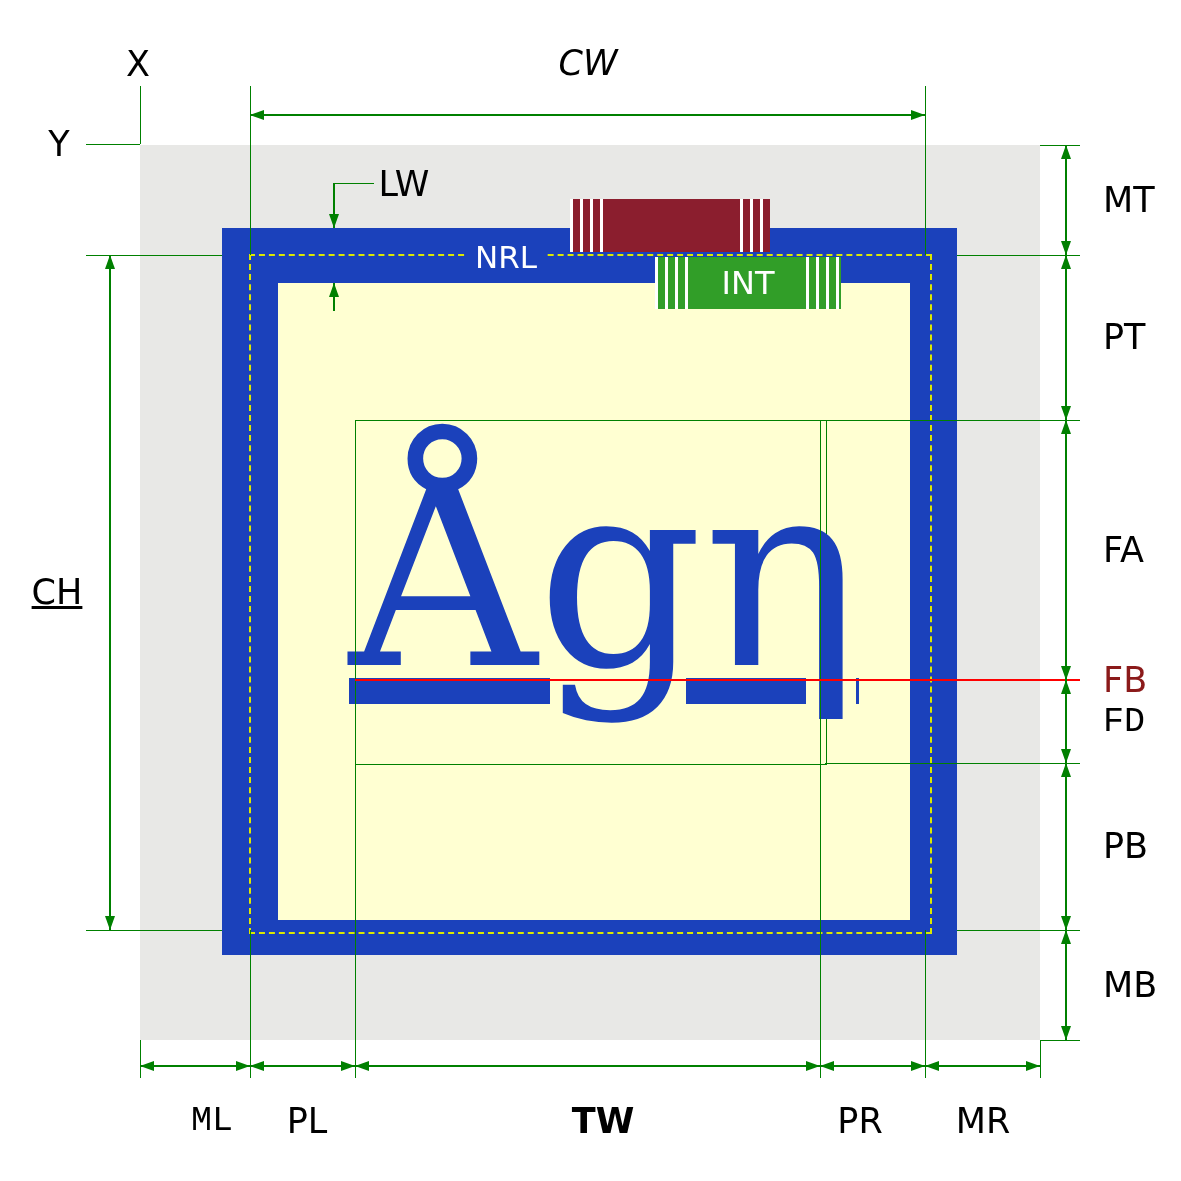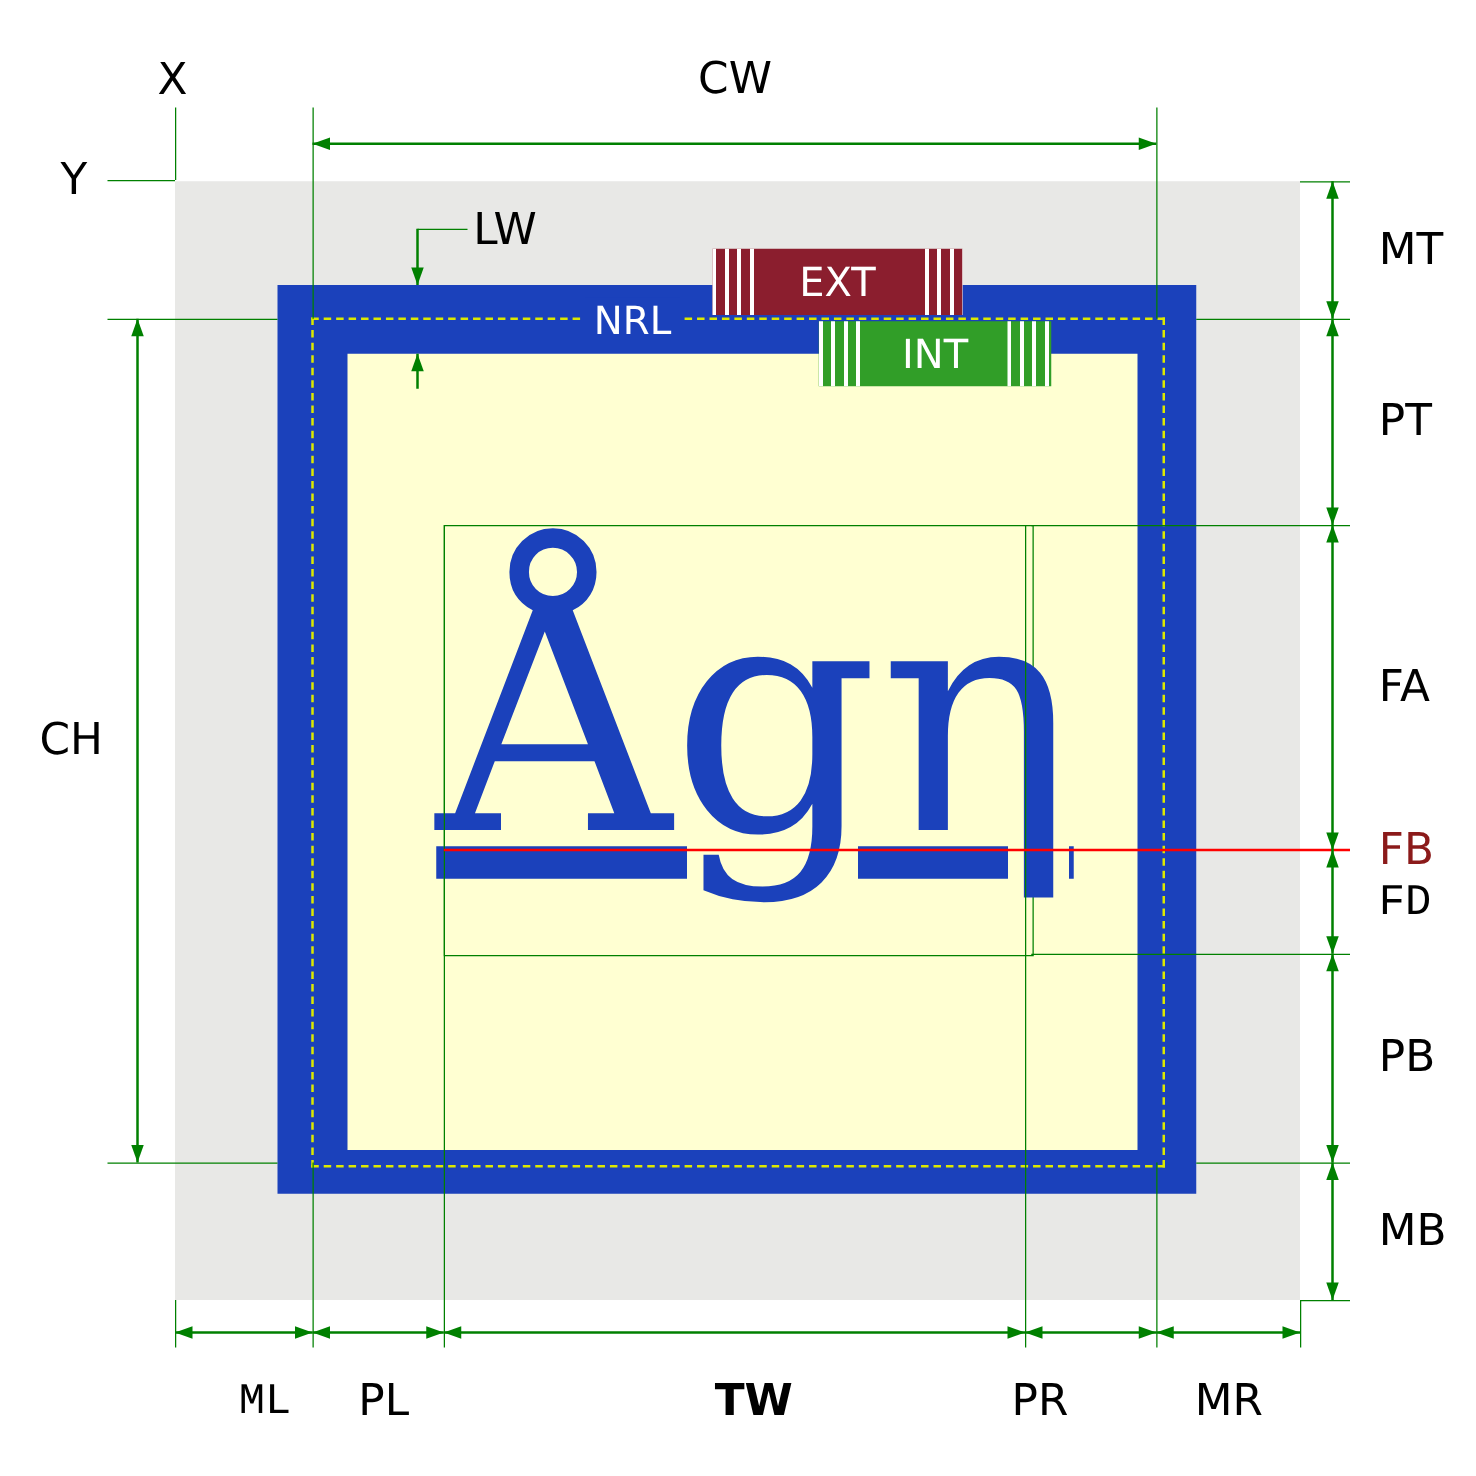--- a/index.html
+++ b/index.html
@@ -91,44 +91,43 @@
   <div class="dh" style="left:355px;top:1065px;width:465px;"></div>
   <div class="dh" style="left:820px;top:1065px;width:105px;"></div>
   <div class="dh" style="left:925px;top:1065px;width:115px;"></div>
 
   <div class="adown" style="left:333px;top:183px;height:45px;"></div>
   <div class="aup" style="left:333px;top:283px;height:28px;"></div>
 
   <div class="abs" style="left:570px;top:199px;width:200px;height:53px;background:#8b1e2e;">
     <div class="hatch" style="left:0;width:36px;"></div>
     <div class="hatch" style="right:0;width:30px;"></div>
-    <div class="boxlbl">EXT</div>
   </div>
 
   <div class="abs" style="left:655px;top:257px;width:186px;height:52px;background:#319e28;">
     <div class="hatch" style="left:0;width:35px;"></div>
     <div class="hatch" style="right:0;width:35px;"></div>
     <div class="boxlbl">INT</div>
   </div>
 
   <div class="nrl" style="left:506px;top:257px;">NRL</div>
 
   <div class="lbl" style="left:138px;top:64px;">X</div>
   <div class="lbl" style="left:59px;top:144px;">Y</div>
-  <div class="lbl" style="left:588px;top:63px;">CW</div>
+  <div class="lbl" style="left:588px;top:63px;font-style:italic;">CW</div>
   <div class="lbl" style="left:404px;top:184px;">LW</div>
-  <div class="lbl" style="left:57px;top:592px;">CH</div>
+  <div class="lbl" style="left:57px;top:592px;text-decoration:underline;">CH</div>
 
   <div class="lbl lbl-l" style="left:1103px;top:200px;">MT</div>
   <div class="lbl lbl-l" style="left:1103px;top:337px;">PT</div>
   <div class="lbl lbl-l" style="left:1103px;top:550px;">FA</div>
   <div class="lbl lbl-l" style="left:1103px;top:680px;color:#8b1a1a;">FB</div>
   <div class="lbl lbl-l" style="left:1103px;top:722px;font-family:Liberation Mono, monospace;">FD</div>
   <div class="lbl lbl-l" style="left:1103px;top:846px;">PB</div>
   <div class="lbl lbl-l" style="left:1103px;top:985px;text-align:right;">MB</div>
 
   <div class="lbl" style="left:212px;top:1121px;font-family:Liberation Mono, monospace;">ML</div>
   <div class="lbl" style="left:307px;top:1121px;">PL</div>
   <div class="lbl" style="left:603px;top:1121px;font-weight:bold;">TW</div>
-  <div class="lbl" style="left:832px;top:1121px;">PR</div>
+  <div class="lbl" style="left:860px;top:1121px;">PR</div>
   <div class="lbl" style="left:983px;top:1121px;">MR</div>
 
 </div>
 
 </body></html>

